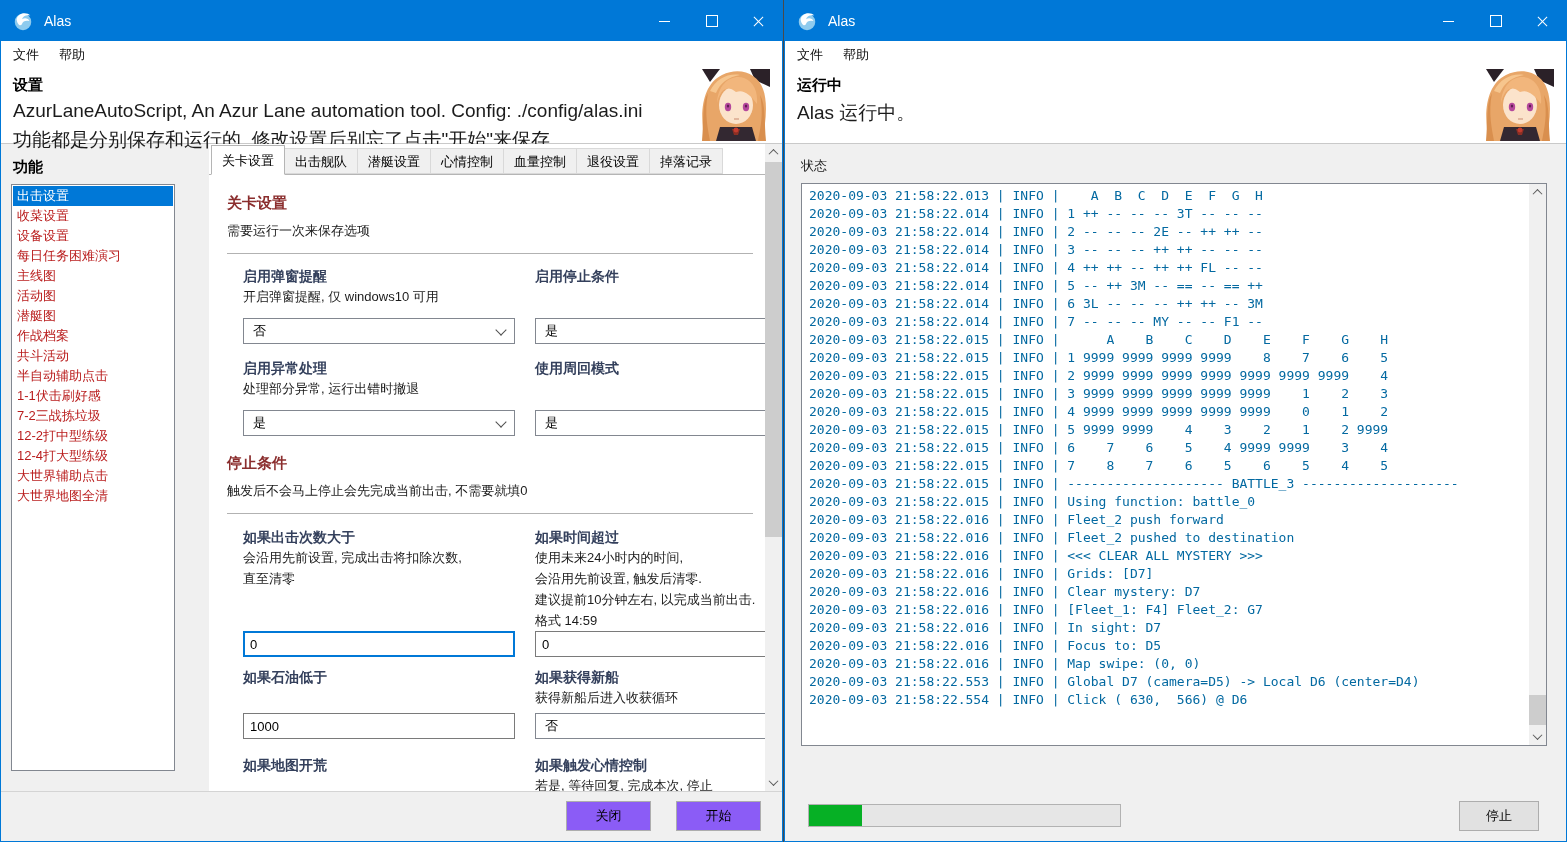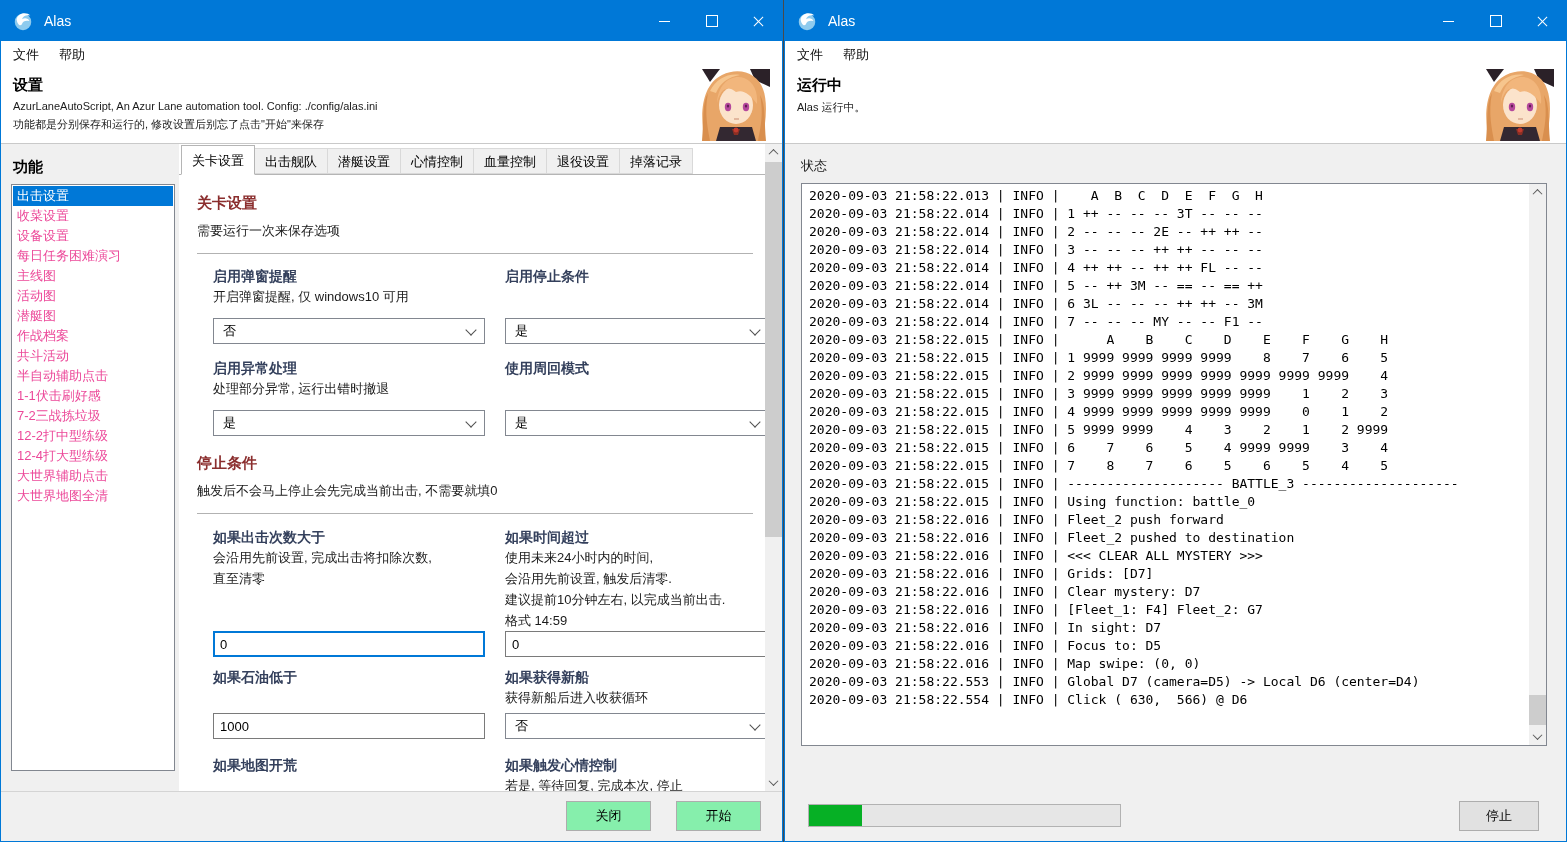--- a/index.html
+++ b/index.html
@@ -24,30 +24,30 @@
   .glyph-close::before{transform:rotate(45deg);}
   .glyph-close::after{transform:rotate(-45deg);}
 
   
   .menubar{height:27px;background:#ffffff;display:flex;align-items:center;font-size:13px;color:#111;}
   .menu-item{padding:4px 8px;margin-left:4px;}
 
   
   .hdr{height:76px;background:#ffffff;position:relative;border-bottom:1px solid #c9c9c9;box-sizing:border-box;}
   .hdr-title{font-size:15px;font-weight:bold;color:#000;padding:8px 0 0 12px;}
-  .hdr-line{font-size:11px;color:#1b1b1b;padding:5px 0 0 12px;}
+  .hdr-line{font-size:19px;color:#1b1b1b;padding:5px 0 0 12px;}
   .avatar{position:absolute;right:12px;top:1px;width:72px;height:72px;overflow:hidden;}
 
   
   .main-left{display:flex;height:647px;background:#f0f0f0;}
-  .sidebar{width:178px;box-sizing:border-box;padding:0 0 0 10px;}
+  .sidebar{width:208px;box-sizing:border-box;padding:0 0 0 10px;}
   .side-heading{font-size:15px;font-weight:bold;margin:14px 0 7px 2px;color:#000;}
   .listbox{width:160px;height:583px;background:#fff;border:1px solid #828790;font-size:13px;
            padding:1px;box-sizing:content-box;overflow:hidden;}
-  .listbox .item{padding:1px 4px;line-height:18px;color:#ec4899;white-space:nowrap;}
+  .listbox .item{padding:1px 4px;line-height:18px;color:#b91c1c;white-space:nowrap;}
   .listbox .item.selected{background:#0078d7;color:#fff;}
 
   .content{flex:1;display:flex;background:#fef9c3;}
   .content-main{flex:1;display:flex;flex-direction:column;min-width:0;}
   .tabbar{display:flex;align-items:flex-end;height:30px;padding-left:2px;background:#fff;position:relative;z-index:2;}
   .tab{height:26px;box-sizing:border-box;background:#f0f0f0;border:1px solid #d9d9d9;
        margin-right:-1px;padding:4px 10px 0;font-size:13px;color:#000;white-space:nowrap;}
   .tab.active{height:30px;background:#fff;border-color:#b5b5b5;border-bottom:1px solid #fff;
        padding-top:6px;margin-bottom:-1px;position:relative;z-index:3;}
   .panel{flex:1;background:#fff;border-top:1px solid #b5b5b5;overflow:hidden;}
@@ -81,33 +81,33 @@
   .vscroll{width:17px;background:#f0f0f0;position:relative;flex:0 0 17px;}
   .sb-arrow{position:absolute;left:0;width:17px;height:17px;display:flex;align-items:center;justify-content:center;}
   .sb-arrow.up{top:0;}  .sb-arrow.down{bottom:0;}
   .sb-chev{width:6px;height:6px;border-left:1px solid #5a5a5a;border-top:1px solid #5a5a5a;}
   .up .sb-chev{transform:rotate(45deg) translate(1px,1px);}
   .down .sb-chev{transform:rotate(225deg) translate(1px,1px);}
   .sb-thumb{position:absolute;left:0;width:17px;background:#cdcdcd;}
 
   
   .bottombar{height:52px;background:#f0f0f0;border-top:1px solid #d4d4d4;position:relative;box-sizing:border-box;}
-  .btn{position:absolute;top:9px;width:85px;height:30px;background:#86efac;border:1px solid #adadad;
+  .btn{position:absolute;top:9px;width:85px;height:30px;background:#8b5cf6;border:1px solid #adadad;
        font-size:13px;color:#000;display:flex;align-items:center;justify-content:center;box-sizing:border-box;}
   .btn-close{left:565px;}
   .btn-start{left:675px;}
 
   
   .status-area{height:777px;background:#f0f0f0;position:relative;}
   .status-label{position:absolute;left:16px;top:13px;font-size:13px;color:#1b1b1b;}
   .logbox{position:absolute;left:16px;top:39px;width:746px;height:563px;background:#fff;
           border:1px solid #828790;box-sizing:border-box;overflow:hidden;}
   .loglines{position:absolute;left:7px;top:3px;right:20px;bottom:0;overflow:hidden;}
   .log-line{font-family:"DejaVu Sans Mono","Liberation Mono",monospace;font-size:13px;
-            line-height:18px;white-space:pre;color:#000000;}
+            line-height:18px;white-space:pre;color:#0369a1;}
   .log-scroll{position:absolute;right:0;top:0;bottom:0;width:17px;background:#f0f0f0;}
   .progress{position:absolute;left:23px;top:660px;width:313px;height:23px;background:#e6e6e6;
             border:1px solid #b2b2b2;box-sizing:border-box;}
   .progress-fill{height:100%;background:#06b025;width:0;}
   .btn-stop{position:absolute;right:27px;top:657px;width:80px;height:30px;background:#e1e1e1;
             border:1px solid #adadad;font-size:13px;display:flex;align-items:center;justify-content:center;
             box-sizing:border-box;text-align:right;}
 </style>
 </head>
 <body>

